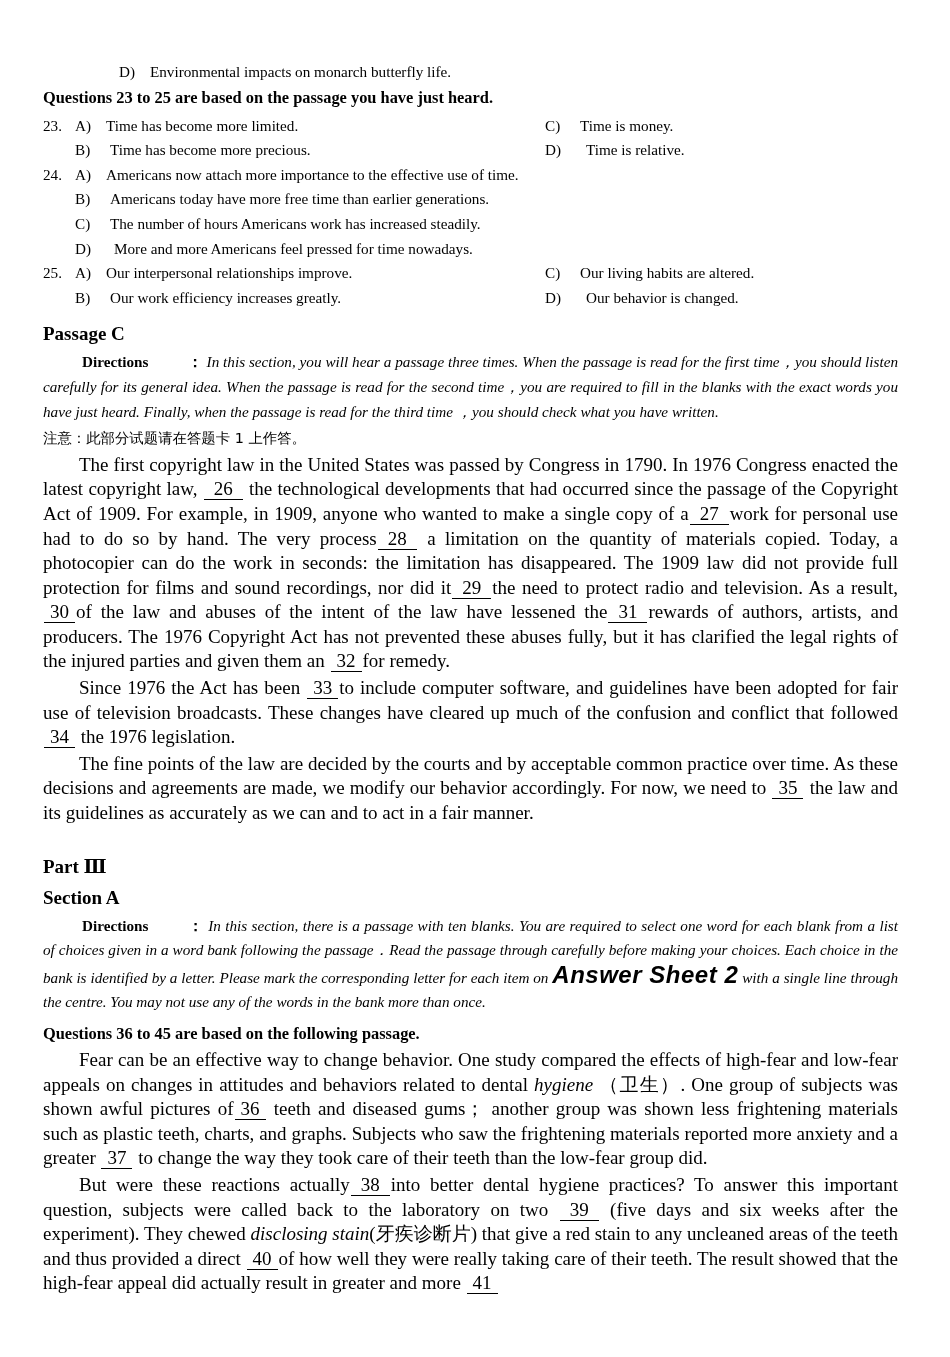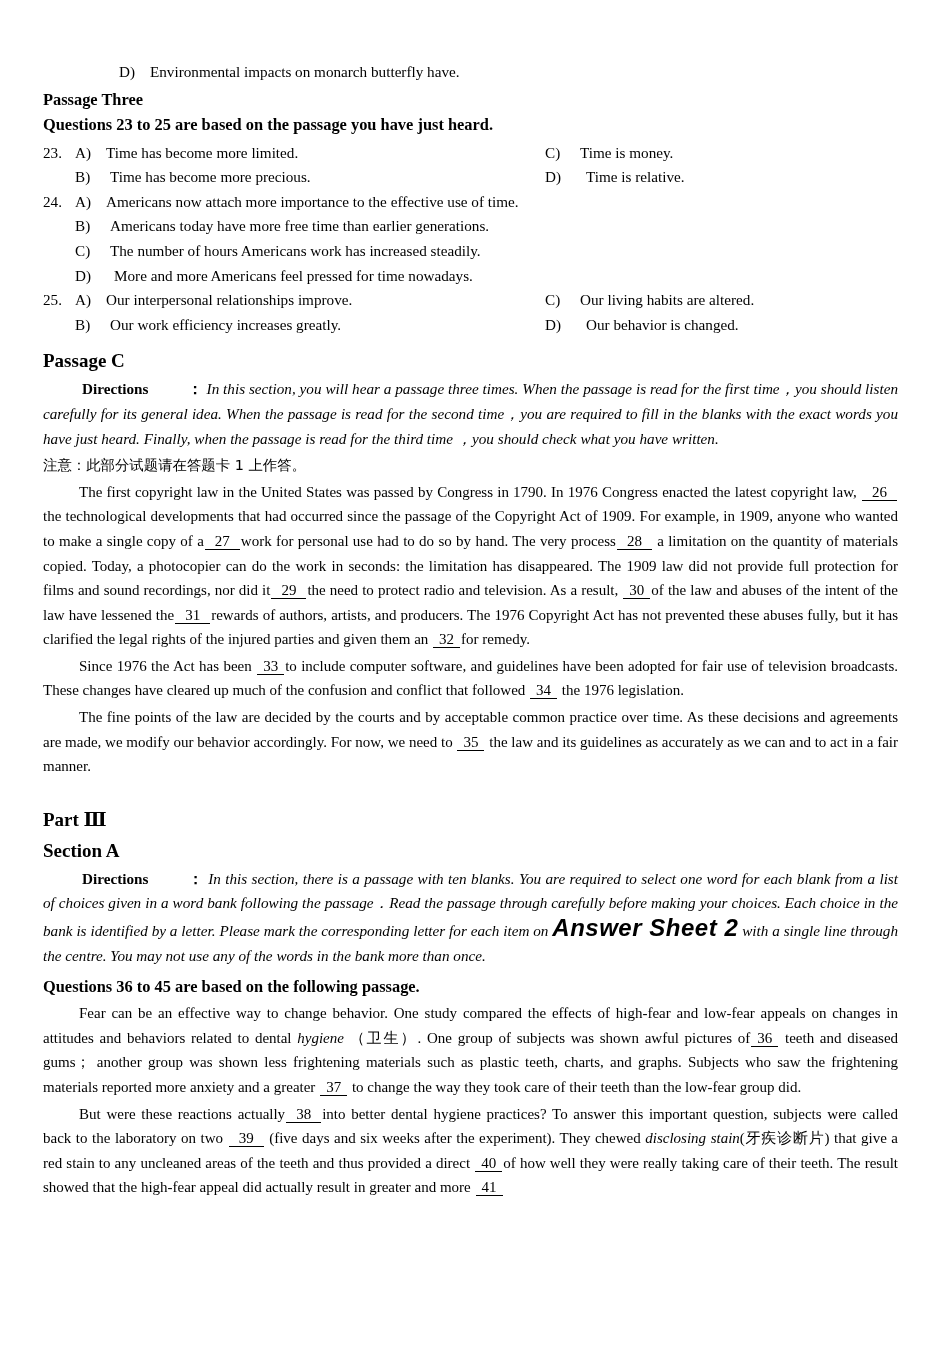--- a/index.html
+++ b/index.html
@@ -23,21 +23,21 @@
     height: 1357px;
     background: #fff;
   }
   .content {
     position: absolute;
     left: 43px;
     top: 60px;
     width: 855px;
   }
   .para {
-    font-size: 15px;
+    font-size: 19px;
     line-height: 24.6px;
     text-align: justify;
     text-justify: inter-word;
     margin: 0;
   }
   .para.indent { text-indent: 36px; }
   .ital { font-style: italic; }
 
   
   .heading {
@@ -135,24 +135,23 @@
   .mt26 { margin-top: 26px; }
 </style>
 </head>
 <body>
 
 <div class="page">
   <div class="content">
 
     <div class="q-row" style="padding-left:76px;">
       <span class="q-letter">D)</span>
-      <span class="q-text">Environmental impacts on monarch butterfly have.</span>
-    </div>
-
-    <div class="heading mt2">Passage Three</div>
+      <span class="q-text">Environmental impacts on monarch butterfly life.</span>
+    </div>
+
     <div class="heading">Questions 23 to 25 are based on the passage you have just heard.</div>
 
     <div class="q-row mt4">
       <span class="q-num">23.</span>
       <span class="q-col left">
         <span class="q-letter">A)</span>
         <span class="q-text">Time has become more limited.</span>
       </span>
       <span class="q-col right">
         <span class="q-letter">C)</span>

